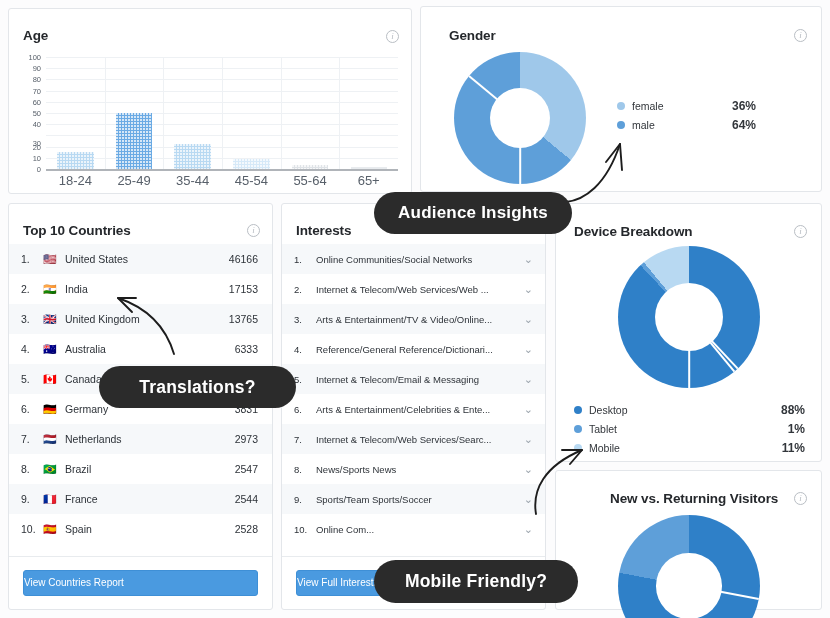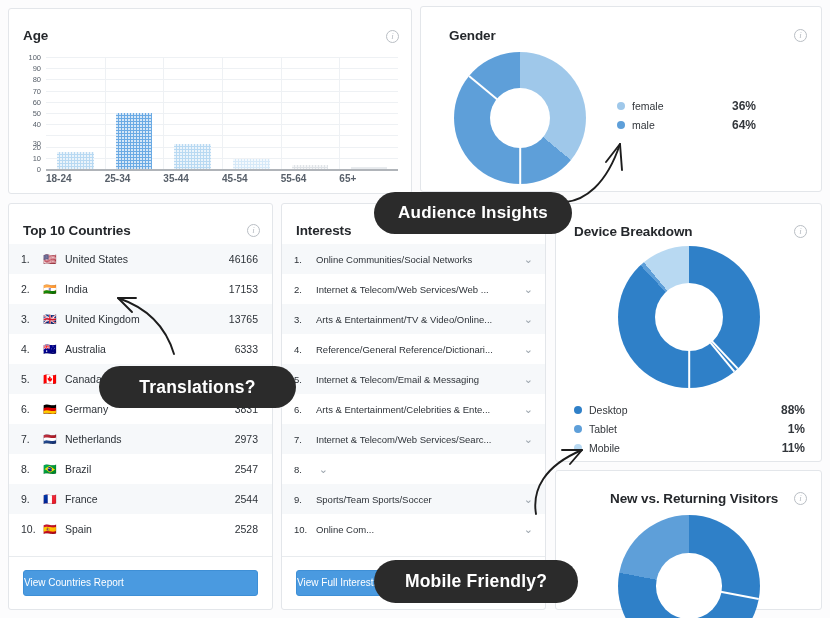--- a/index.html
+++ b/index.html
@@ -53,21 +53,21 @@
   .bars { position: absolute; left: 0; top: 0; width: 100%; height: 100%;
           display: flex; align-items: flex-end; }
   .barcell { flex: 1; display: flex; justify-content: center; align-items: flex-end; height: 100%; }
   .bar { width: 62%; position: relative; }
   .bar.dots::after {
     content: ""; position: absolute; inset: 0;
     background-image: radial-gradient(circle at 1px 1px, rgba(255,255,255,.75) 0.7px, transparent 0.9px);
     background-size: 3px 3px;
   }
   .xticks { position: absolute; left: 37px; top: 164px; width: 352px; display: flex; }
-  .xtick { flex: 1; font-size: 10px; color: #58606a; font-weight: bold; }
+  .xtick { flex: 1; text-align: center; font-size: 13px; color: #58606a; }
 
   
   #gender-panel { left: 420px; top: 6px; width: 402px; height: 186px; }
   #gender-title { position: absolute; left: 28px; top: 21px; }
   #gender-info { right: 14px; top: 22px; }
   #gender-donut { position: absolute; left: 33px; top: 45px; width: 132px; height: 132px; }
   .donut-hole { position: absolute; border-radius: 50%; background: #fff; }
   .legend { position: absolute; font-size: 10.5px; color: #32363b; }
   .legend-row { display: flex; align-items: center; height: 19px; }
   .legend-dot { width: 8px; height: 8px; border-radius: 50%; margin-right: 7px; flex: none; }
@@ -184,21 +184,21 @@
           <div class="barcell">
             <div class="bar dots" style="height: 4%; background: rgb(223, 227, 231);"></div>
           </div>
           <div class="barcell">
             <div class="bar" style="height: 1.5%; background: rgb(232, 235, 238);"></div>
           </div>
         </div>
       </div>
     <div class="xticks" id="age-xticks">
         <div class="xtick">18-24</div>
-        <div class="xtick">25-34</div>
+        <div class="xtick">25-49</div>
         <div class="xtick">35-44</div>
         <div class="xtick">45-54</div>
         <div class="xtick">55-64</div>
         <div class="xtick">65+</div>
       </div>
   </div>
 
   <div class="panel" id="gender-panel">
     <div class="panel-title" id="gender-title">Gender</div>
     <div class="info-icon" id="gender-info">i</div>
@@ -323,20 +323,21 @@
           <span class="iname">Arts &amp; Entertainment/Celebrities &amp; Ente...</span>
           <span class="chev">⌄</span>
         </div>
         <div class="irow alt">
           <span class="irank">7.</span>
           <span class="iname">Internet &amp; Telecom/Web Services/Searc...</span>
           <span class="chev">⌄</span>
         </div>
         <div class="irow">
           <span class="irank">8.</span>
+          <span class="iname">News/Sports News</span>
           <span class="chev">⌄</span>
         </div>
         <div class="irow alt">
           <span class="irank">9.</span>
           <span class="iname">Sports/Team Sports/Soccer</span>
           <span class="chev">⌄</span>
         </div>
         <div class="irow">
           <span class="irank">10.</span>
           <span class="iname">Online Com...</span>

